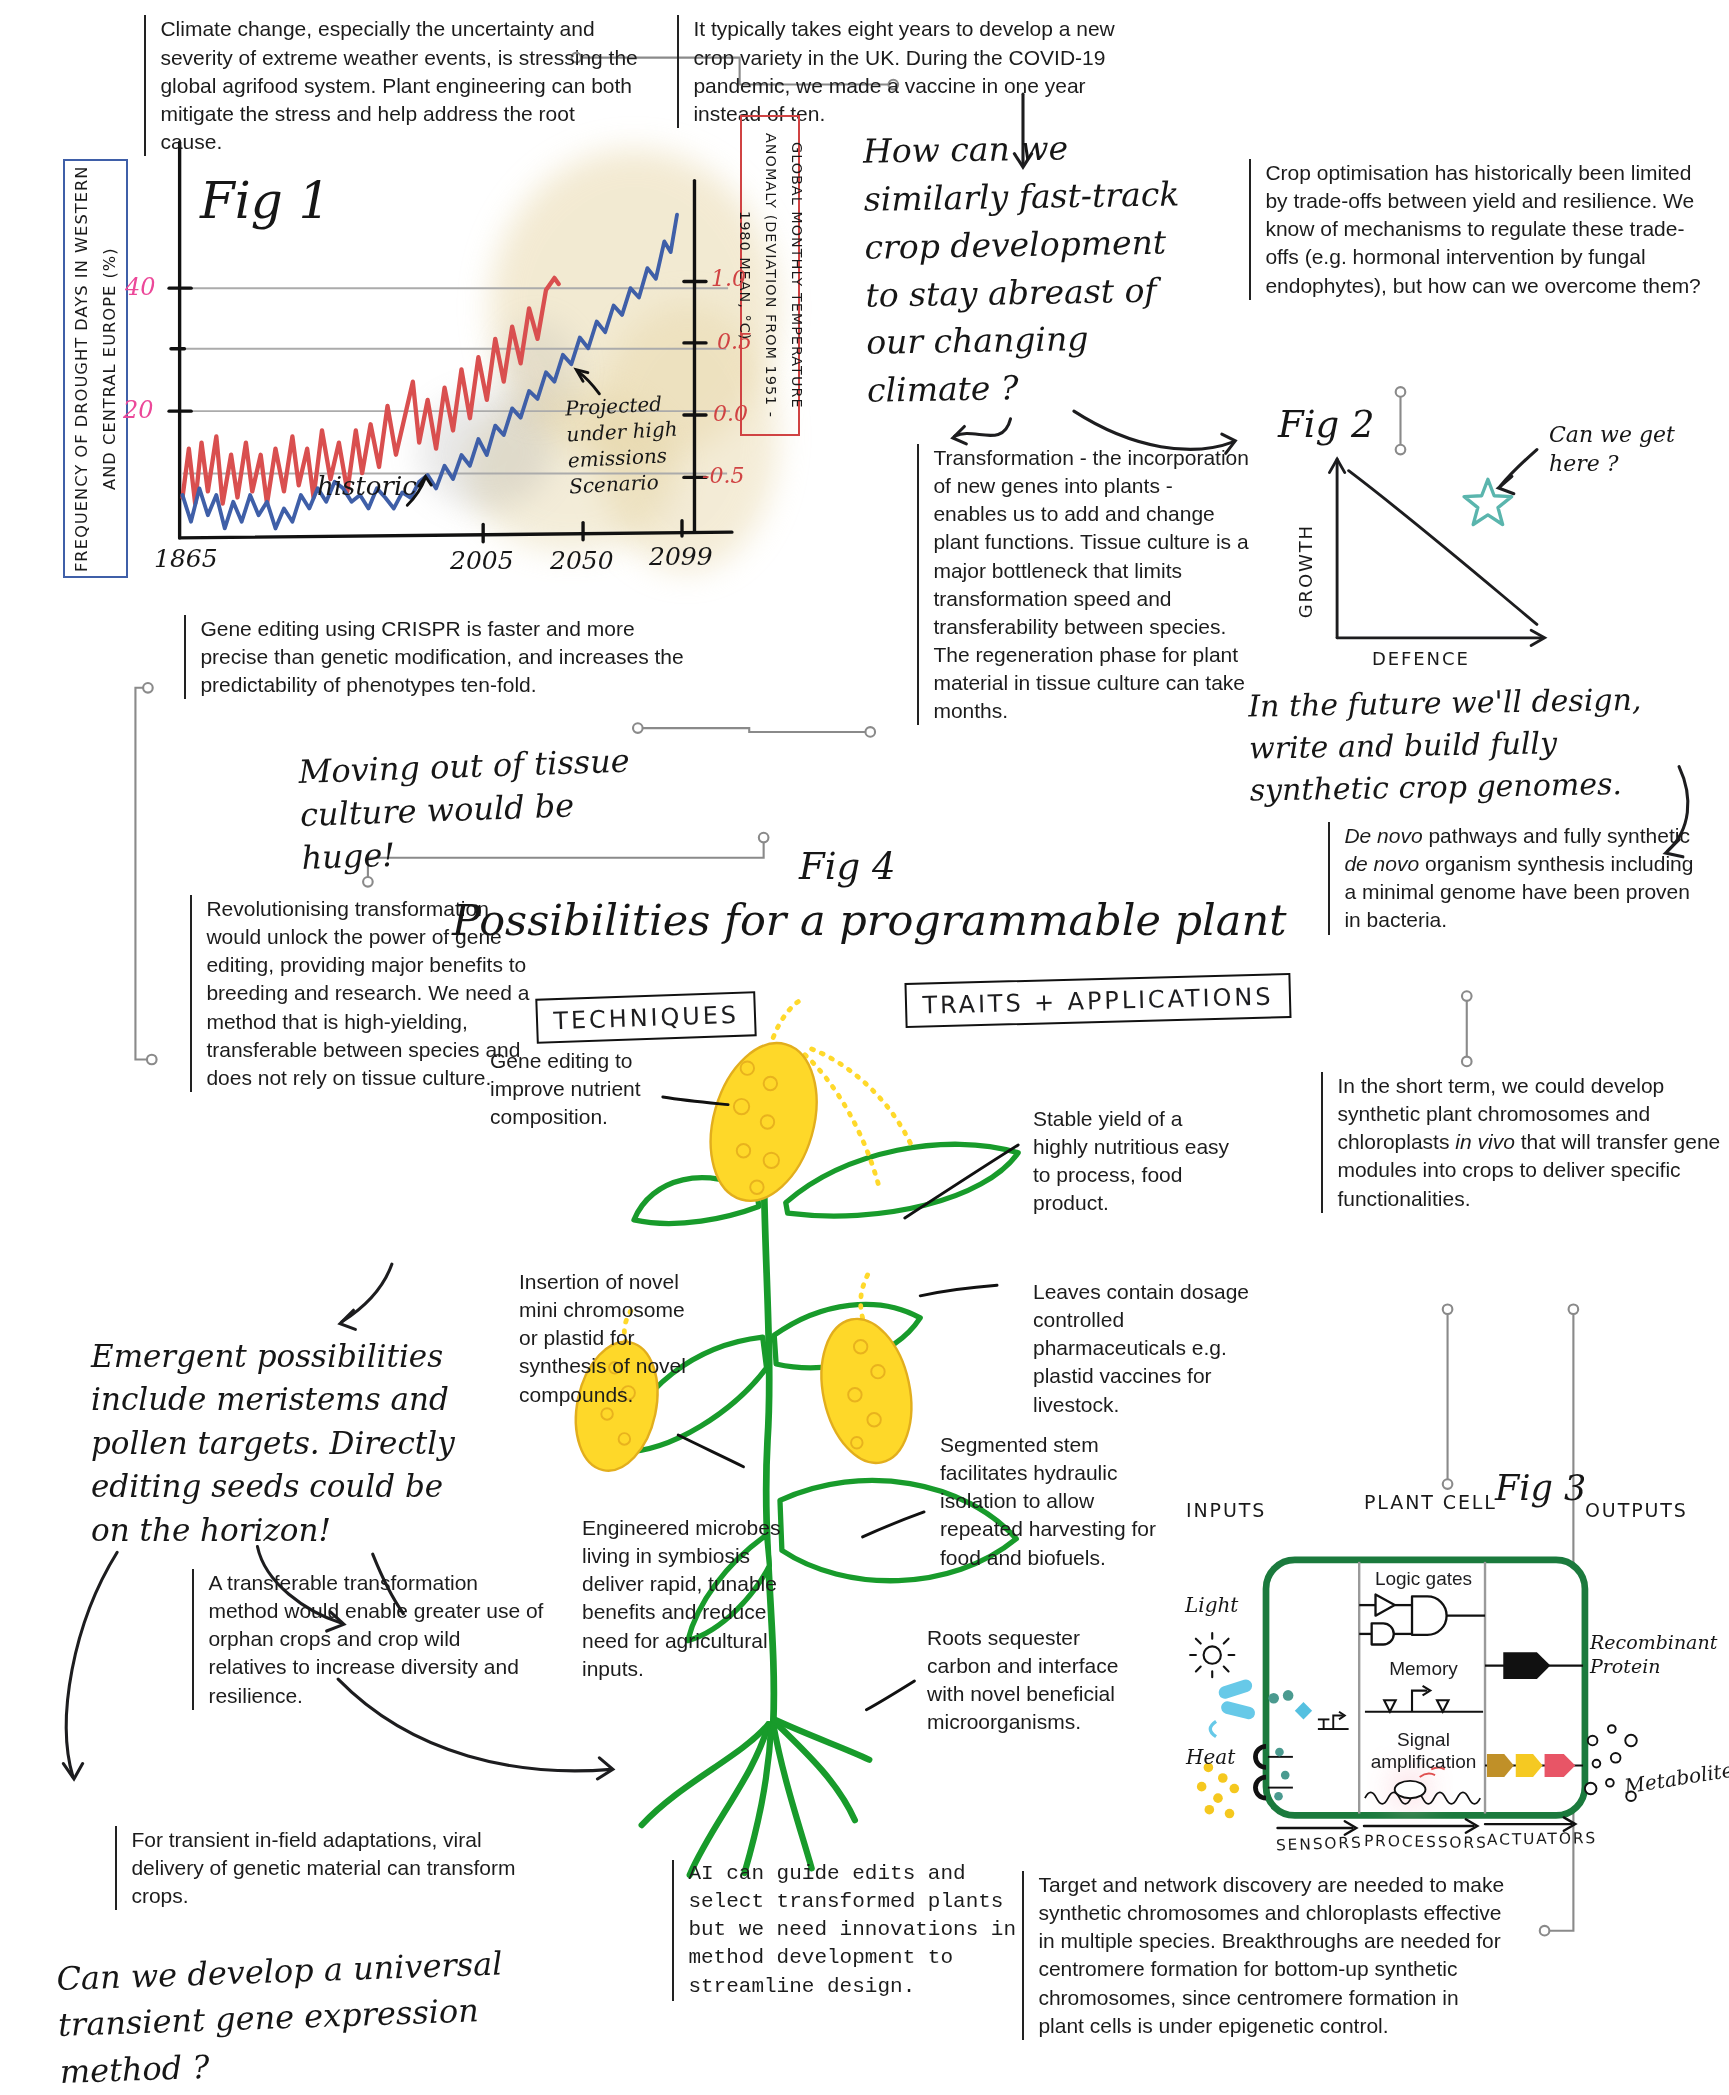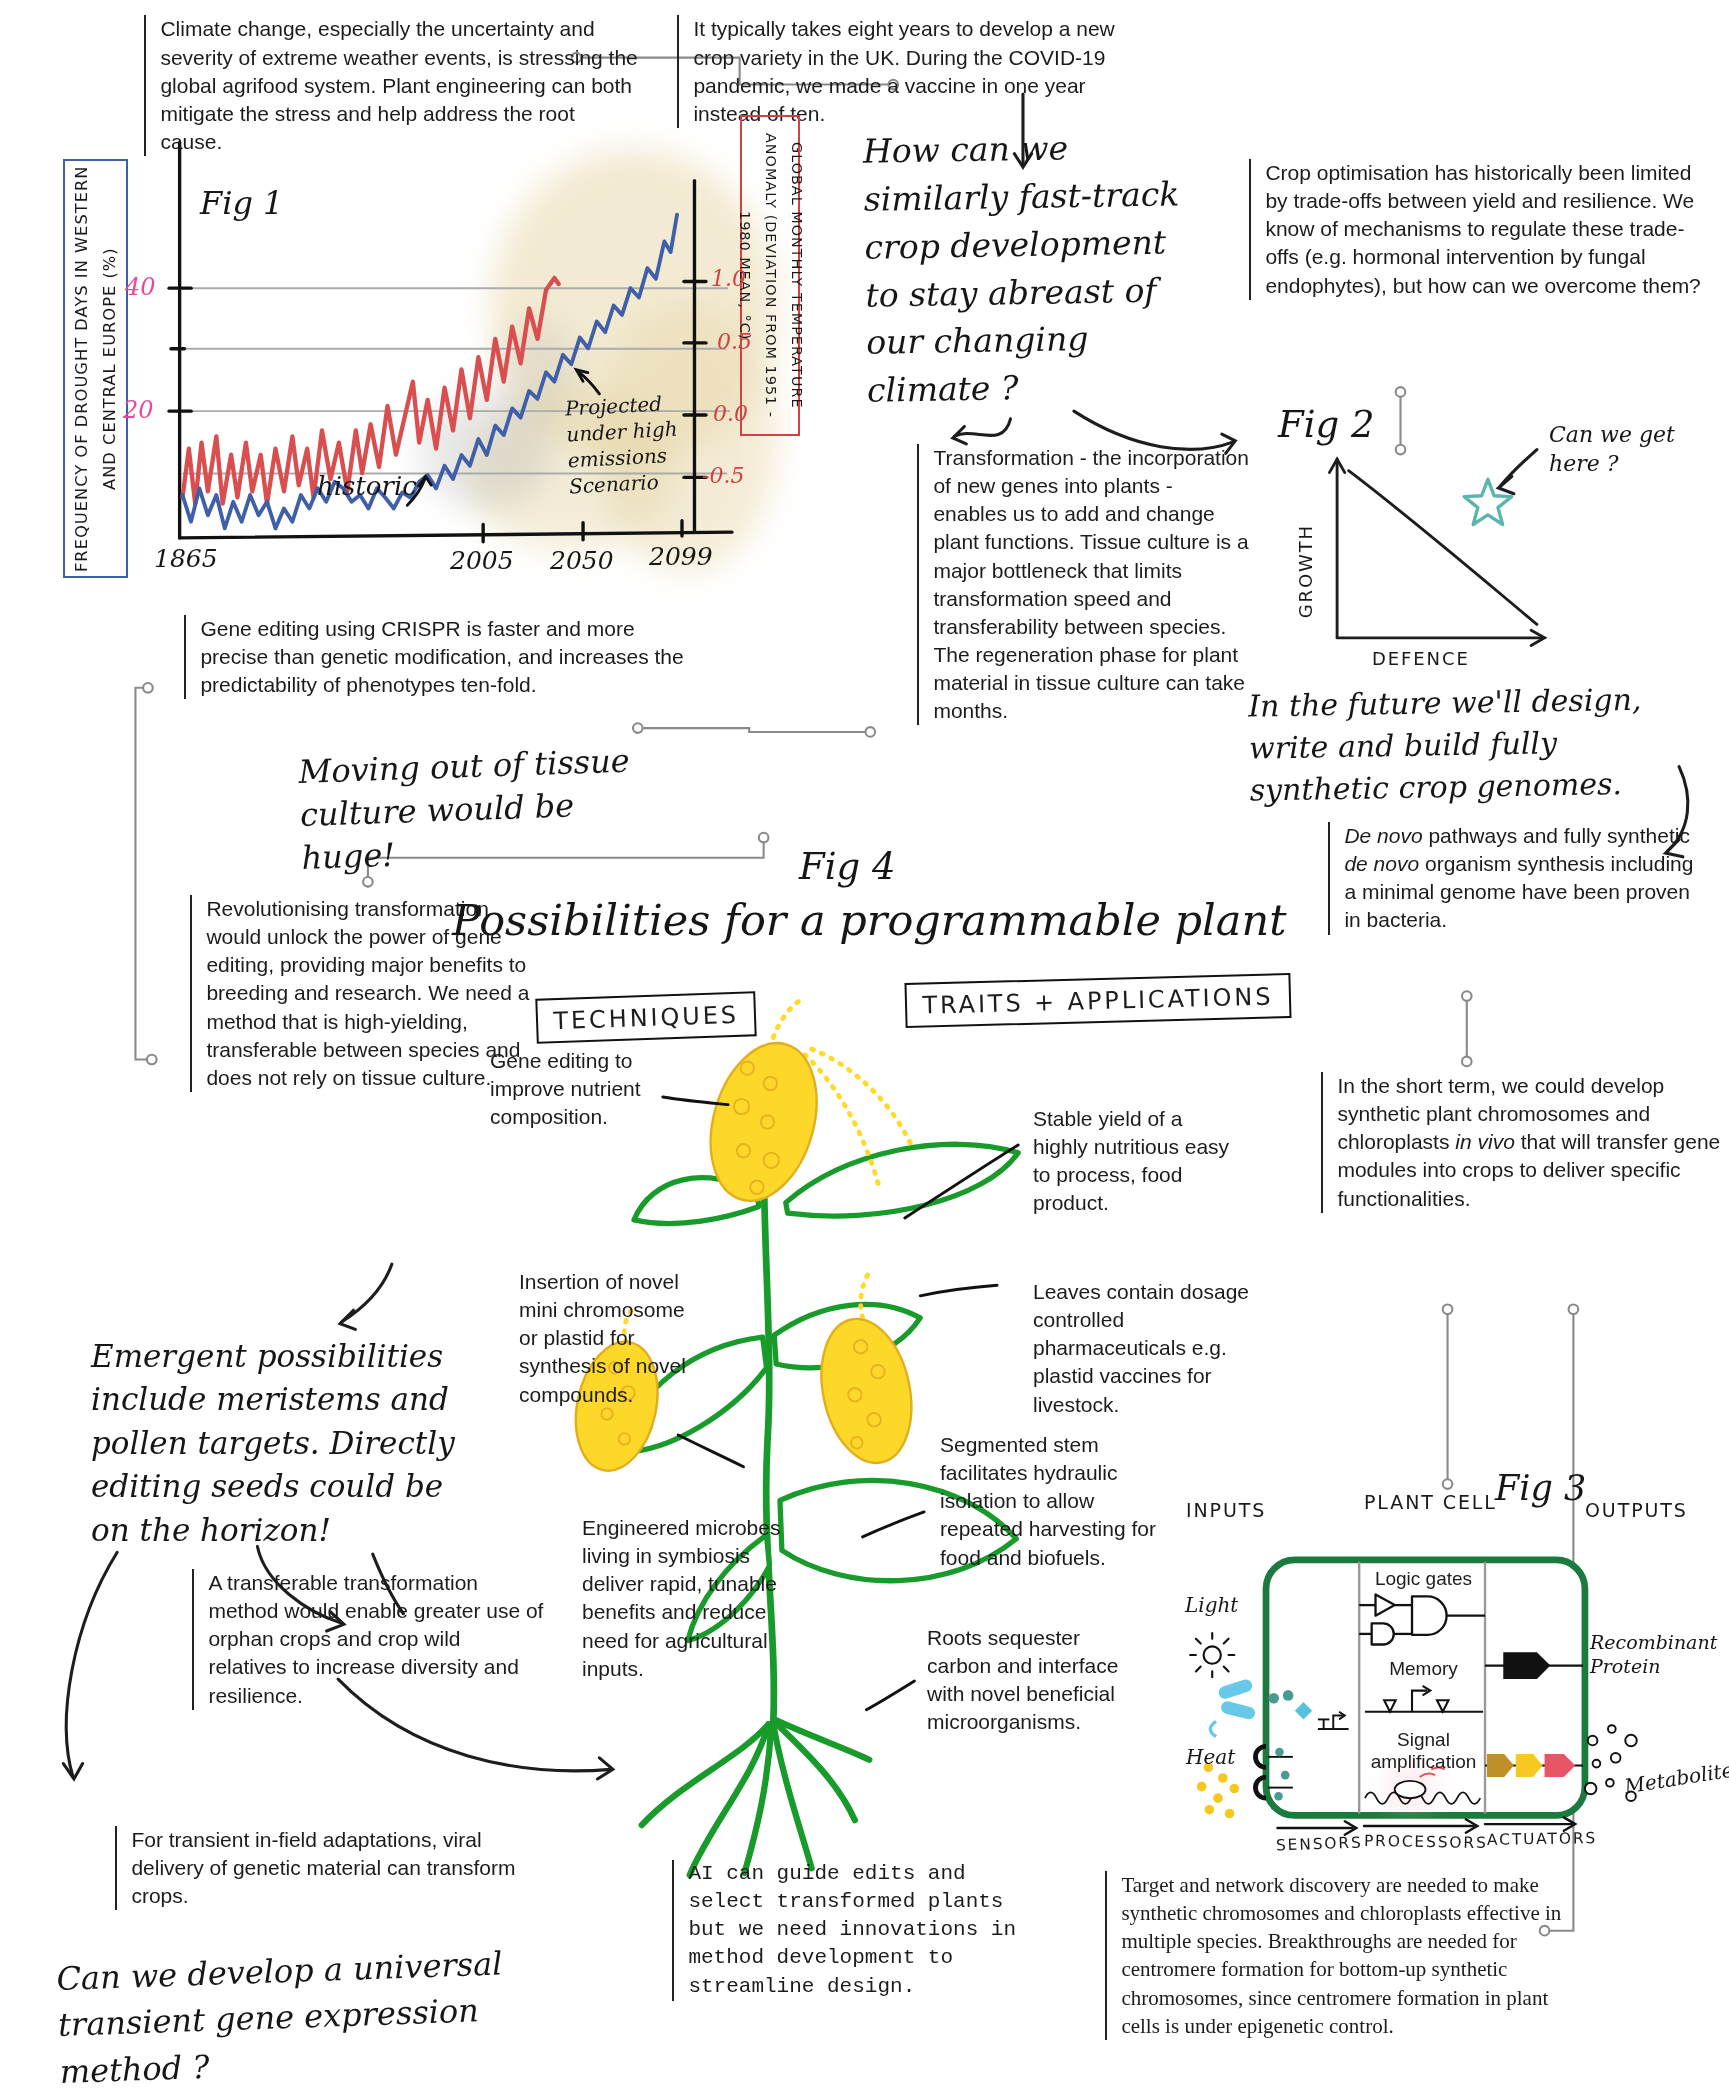--- a/index.html
+++ b/index.html
@@ -317,29 +317,29 @@
   <div class="a note bar" style="left:677px;top:15.4px;width:432px;">It typically takes eight years to develop a new crop variety in the UK. During the COVID-19 pandemic, we made a vaccine in one year instead of ten.</div>
   <div class="a note bar" style="left:1249px;top:159px;width:447px;">Crop optimisation has historically been limited by trade-offs between yield and resilience. We know of mechanisms to regulate these trade-offs (e.g. hormonal intervention by fungal endophytes), but how can we overcome them?</div>
   <div class="a note bar" style="left:917px;top:444px;width:317px;">Transformation - the incorporation of new genes into plants - enables us to add and change plant functions. Tissue culture is a major bottleneck that limits transformation speed and transferability between species. The regeneration phase for plant material in tissue culture can take months.</div>
   <div class="a note bar" style="left:184px;top:615px;width:490px;">Gene editing using CRISPR is faster and more precise than genetic modification, and increases the predictability of phenotypes ten-fold.</div>
   <div class="a note bar" style="left:1328px;top:822px;width:351px;"><i>De novo</i> pathways and fully synthetic <i>de novo</i> organism synthesis including a minimal genome have been proven in bacteria.</div>
   <div class="a note bar" style="left:190px;top:895px;width:331px;">Revolutionising transformation would unlock the power of gene editing, providing major benefits to breeding and research. We need a method that is high-yielding, transferable between species and does not rely on tissue culture.</div>
   <div class="a note bar" style="left:1321px;top:1072px;width:389px;">In the short term, we could develop synthetic plant chromosomes and chloroplasts <i>in vivo</i> that will transfer gene modules into crops to deliver specific functionalities.</div>
   <div class="a note bar" style="left:192px;top:1569px;width:336px;">A transferable transformation method would enable greater use of orphan crops and crop wild relatives to increase diversity and resilience.</div>
   <div class="a note bar" style="left:115px;top:1826px;width:413px;">For transient in-field adaptations, viral delivery of genetic material can transform crops.</div>
   <div class="a note bar" style="left:672px;top:1860px;width:331px;font-family:Liberation Mono, monospace;">AI can guide edits and select transformed plants but we need innovations in method development to streamline design.</div>
-  <div class="a note bar" style="left:1105px;top:1871px;width:466px;font-family:Liberation Serif, serif;">Target and network discovery are needed to make synthetic chromosomes and chloroplasts effective in multiple species. Breakthroughs are needed for centromere formation for bottom-up synthetic chromosomes, since centromere formation in plant cells is under epigenetic control.</div>
+  <div class="a note bar" style="left:1022px;top:1871px;width:466px;">Target and network discovery are needed to make synthetic chromosomes and chloroplasts effective in multiple species. Breakthroughs are needed for centromere formation for bottom-up synthetic chromosomes, since centromere formation in plant cells is under epigenetic control.</div>
 
   <div class="a hw" style="left:865px;top:125px;width:327px;font-size:33px;line-height:1.45;transform:rotate(-1deg);">How can we similarly fast-track crop development to stay abreast of our changing climate ?</div>
   <div class="a hw" style="left:300px;top:745px;width:346px;font-size:32px;line-height:1.35;transform:rotate(-2deg);">Moving out of tissue culture would be huge!</div>
   <div class="a hw" style="left:1249px;top:682px;width:413px;font-size:30px;line-height:1.4;transform:rotate(-1deg);">In the future we'll design, write and build fully synthetic crop genomes.</div>
   <div class="a hw" style="left:91px;top:1335px;width:375px;font-size:31px;line-height:1.4;">Emergent possibilities include meristems and pollen targets. Directly editing seeds could be on the horizon!</div>
   <div class="a hw" style="left:58px;top:1948px;width:461px;font-size:32px;line-height:1.45;transform:rotate(-2deg);">Can we develop a universal transient gene expression method ?</div>
 
-  <div class="a hw" style="left:200px;top:184px;font-size:32px;">Fig 1</div>
+  <div class="a hw" style="left:200px;top:172px;font-size:50px;">Fig 1</div>
   <div class="a axisbox bluebox" style="left:63px;top:159px;width:61px;height:415px;">
     <div class="vtext flip hp" style="font-size:16.3px;letter-spacing:1px;line-height:1.7;">FREQUENCY OF DROUGHT DAYS IN WESTERN AND CENTRAL EUROPE (%)</div>
   </div>
   <div class="a axisbox redbox" style="left:740px;top:115px;width:56px;height:317px;">
     <div class="vtext hp" style="font-size:14.4px;letter-spacing:1px;line-height:1.8;">GLOBAL MONTHLY TEMPERATURE ANOMALY (DEVIATION FROM 1951 - 1980 MEAN, °C)</div>
   </div>
   <div class="a hw hwblue" style="left:125px;top:273px;font-size:24px;">40</div>
   <div class="a hw hwblue" style="left:123px;top:396px;font-size:24px;">20</div>
   <div class="a hw hwred" style="left:711px;top:266px;font-size:22px;">1.0</div>
   <div class="a hw hwred" style="left:717px;top:329px;font-size:22px;">0.5</div>

